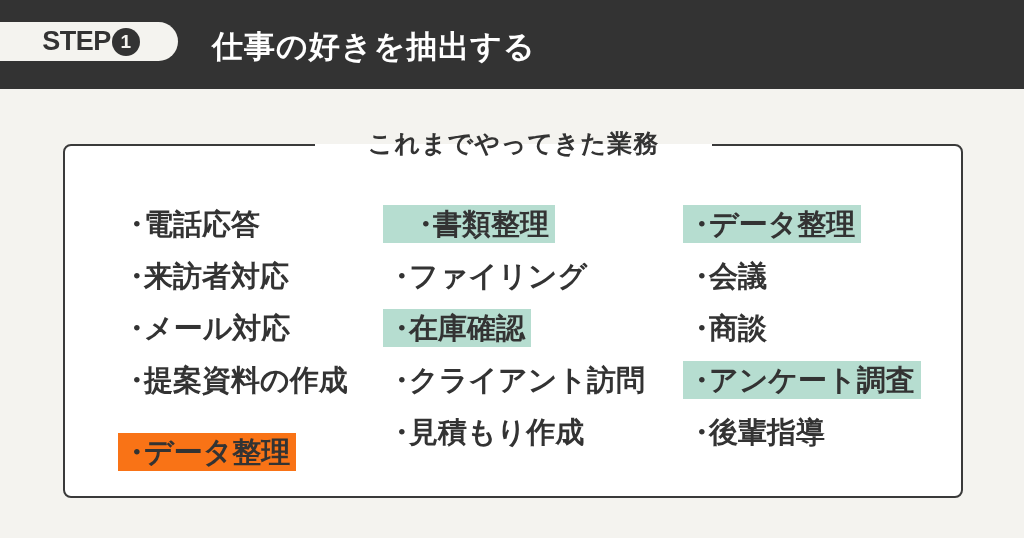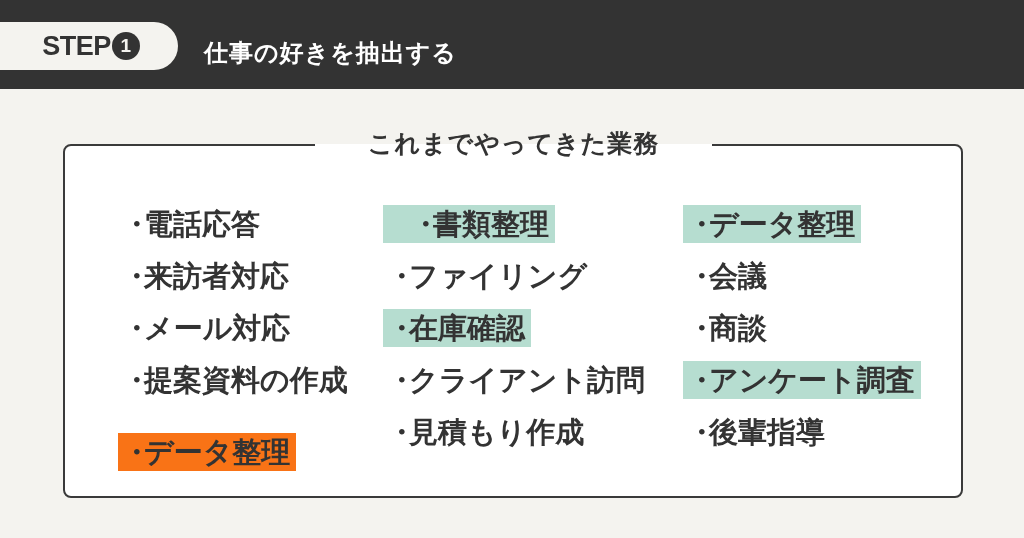--- a/index.html
+++ b/index.html
@@ -8,42 +8,41 @@
     background: #f4f3ef;
     font-family: "DejaVu Sans", "Liberation Sans", sans-serif;
     color: #333333;
     position: relative;
   }
   .header {
     position: absolute; left: 0; top: 0; width: 1024px; height: 89px;
     background: #333333;
   }
   .step-pill {
-    position: absolute; left: 0; top: 22px; width: 178px; height: 48px;
+    position: absolute; left: 0; top: 22px; width: 178px; height: 39px;
     background: #f4f3ef;
     border-radius: 0 24px 24px 0;
     display: flex; align-items: center; justify-content: center;
     padding-left: 4px; box-sizing: border-box;
   }
   .step-text {
     font-family: "Liberation Sans", sans-serif;
     font-weight: bold; font-size: 27px; color: #333333; letter-spacing: -0.5px;
   }
   .step-num {
     display: inline-flex; align-items: center; justify-content: center;
     width: 28px; height: 28px; border-radius: 50%;
     background: #333333; color: #f4f3ef;
     font-family: "Liberation Sans", sans-serif;
     font-weight: bold; font-size: 19px; margin-left: 1px;
   }
   .header-title {
-    position: absolute; left: 204px; top: 20px; height: 52px;
-    line-height: 52px; font-size: 24px; font-weight: bold; color: #ffffff;
+    position: absolute; left: 212px; top: 20px; height: 52px;
+    line-height: 52px; font-size: 31px; font-weight: bold; color: #ffffff;
     letter-spacing: 1px;
-    margin-top: 7px;
   }
   .box {
     position: absolute; left: 63px; top: 144px; width: 896px; height: 350px;
     background: #ffffff;
     border: 2px solid #3a3a3a; border-radius: 8px;
   }
   .box-title {
     position: absolute; left: 315px; top: 126px; width: 397px; height: 36px;
     background: linear-gradient(to bottom, #f4f3ef 0 18px, #ffffff 18px 36px);
     text-align: center; line-height: 36px;

